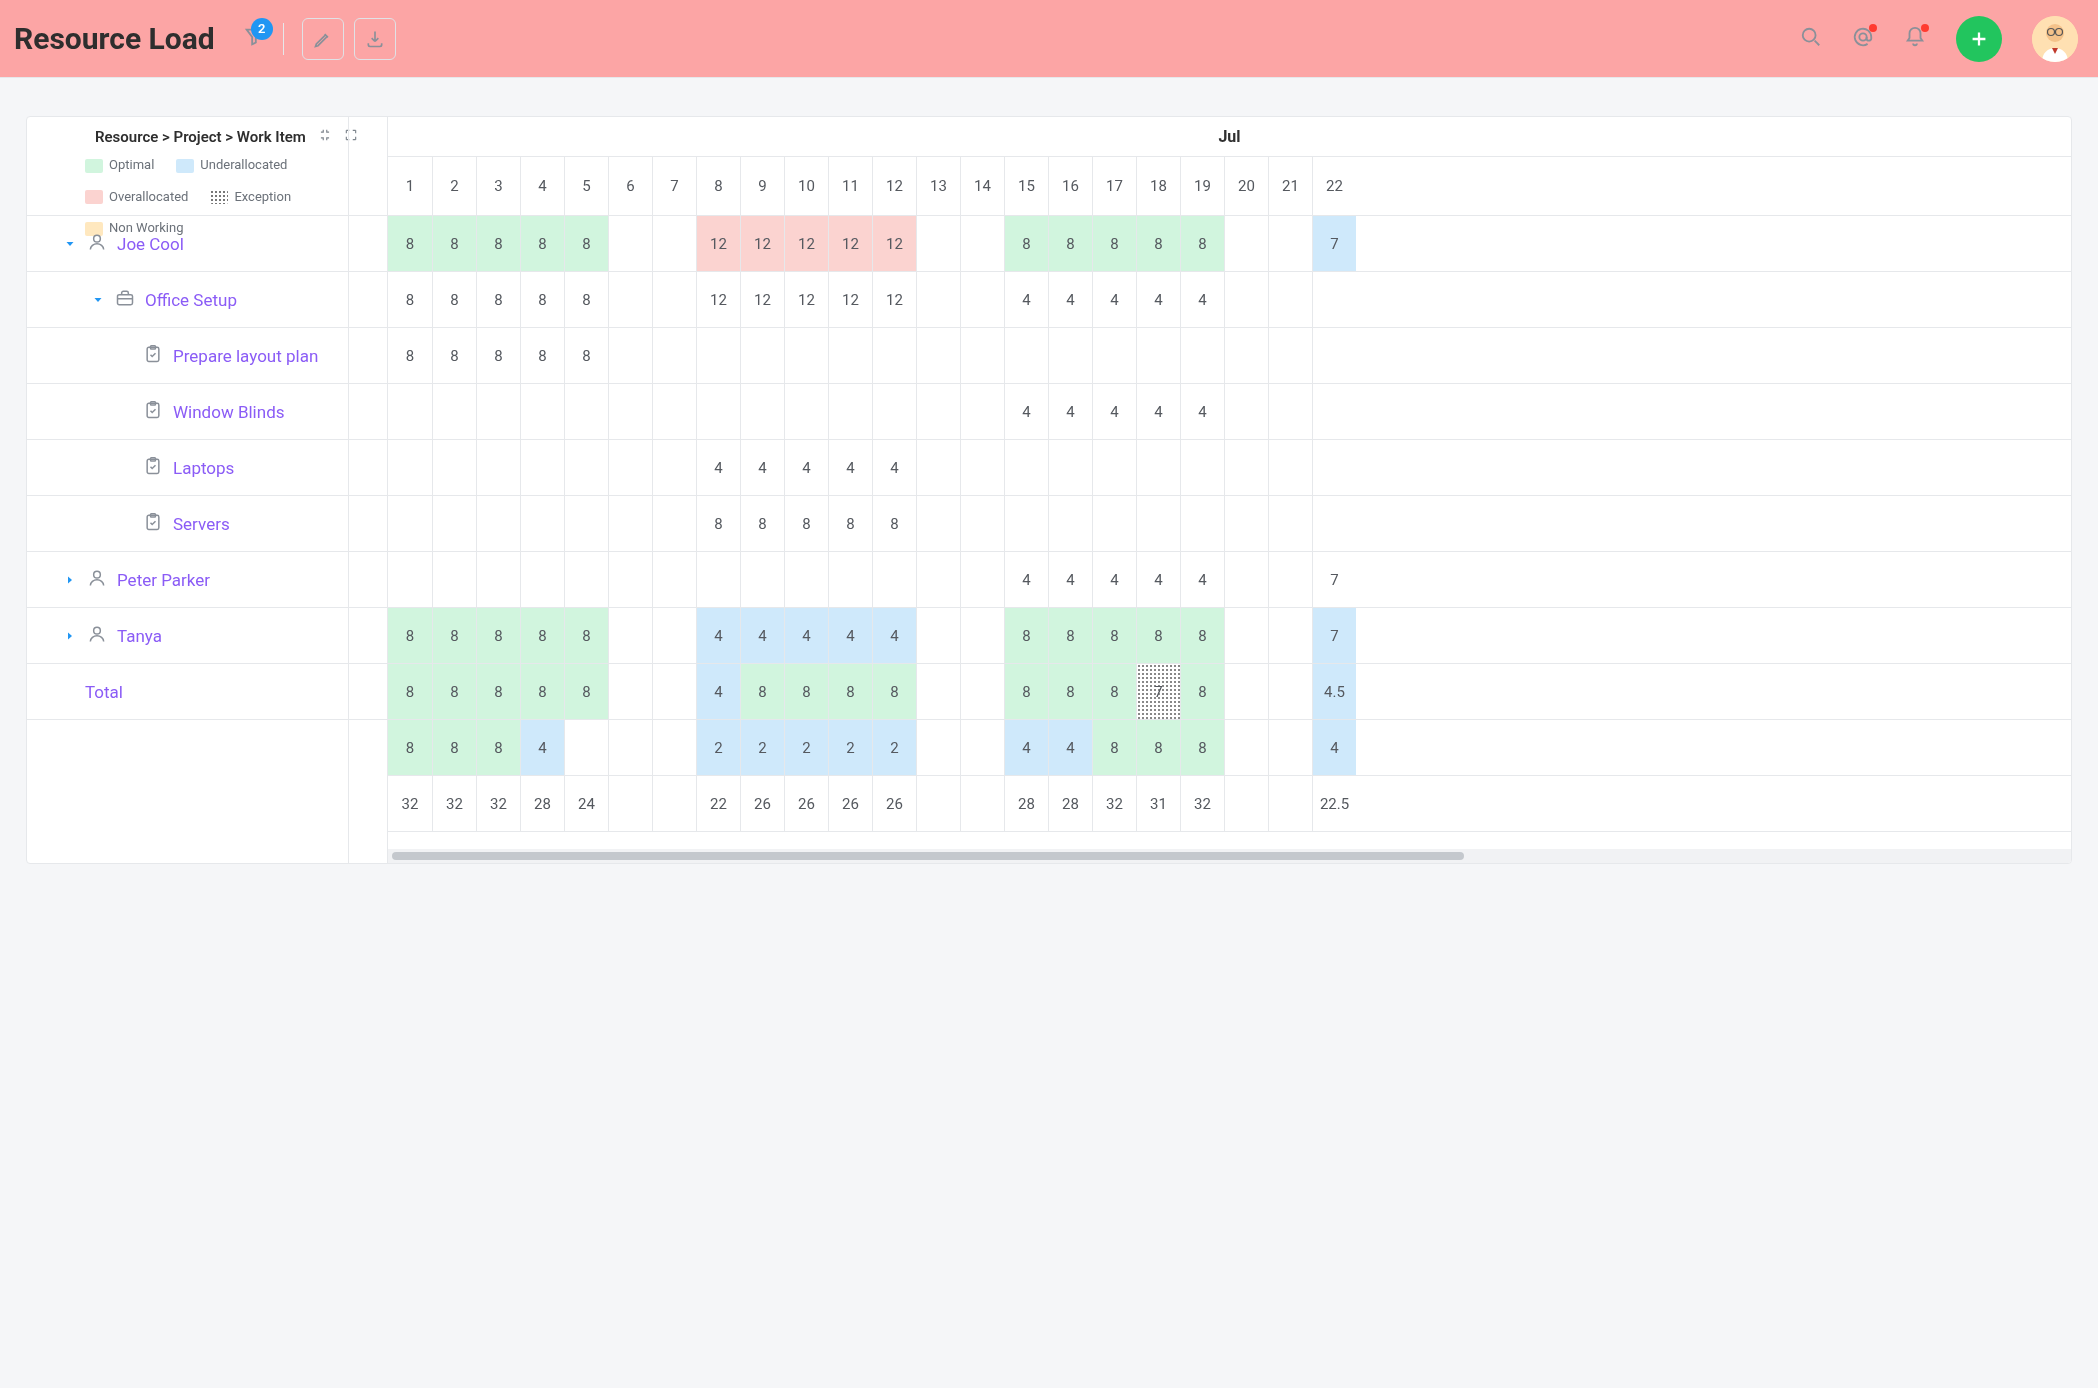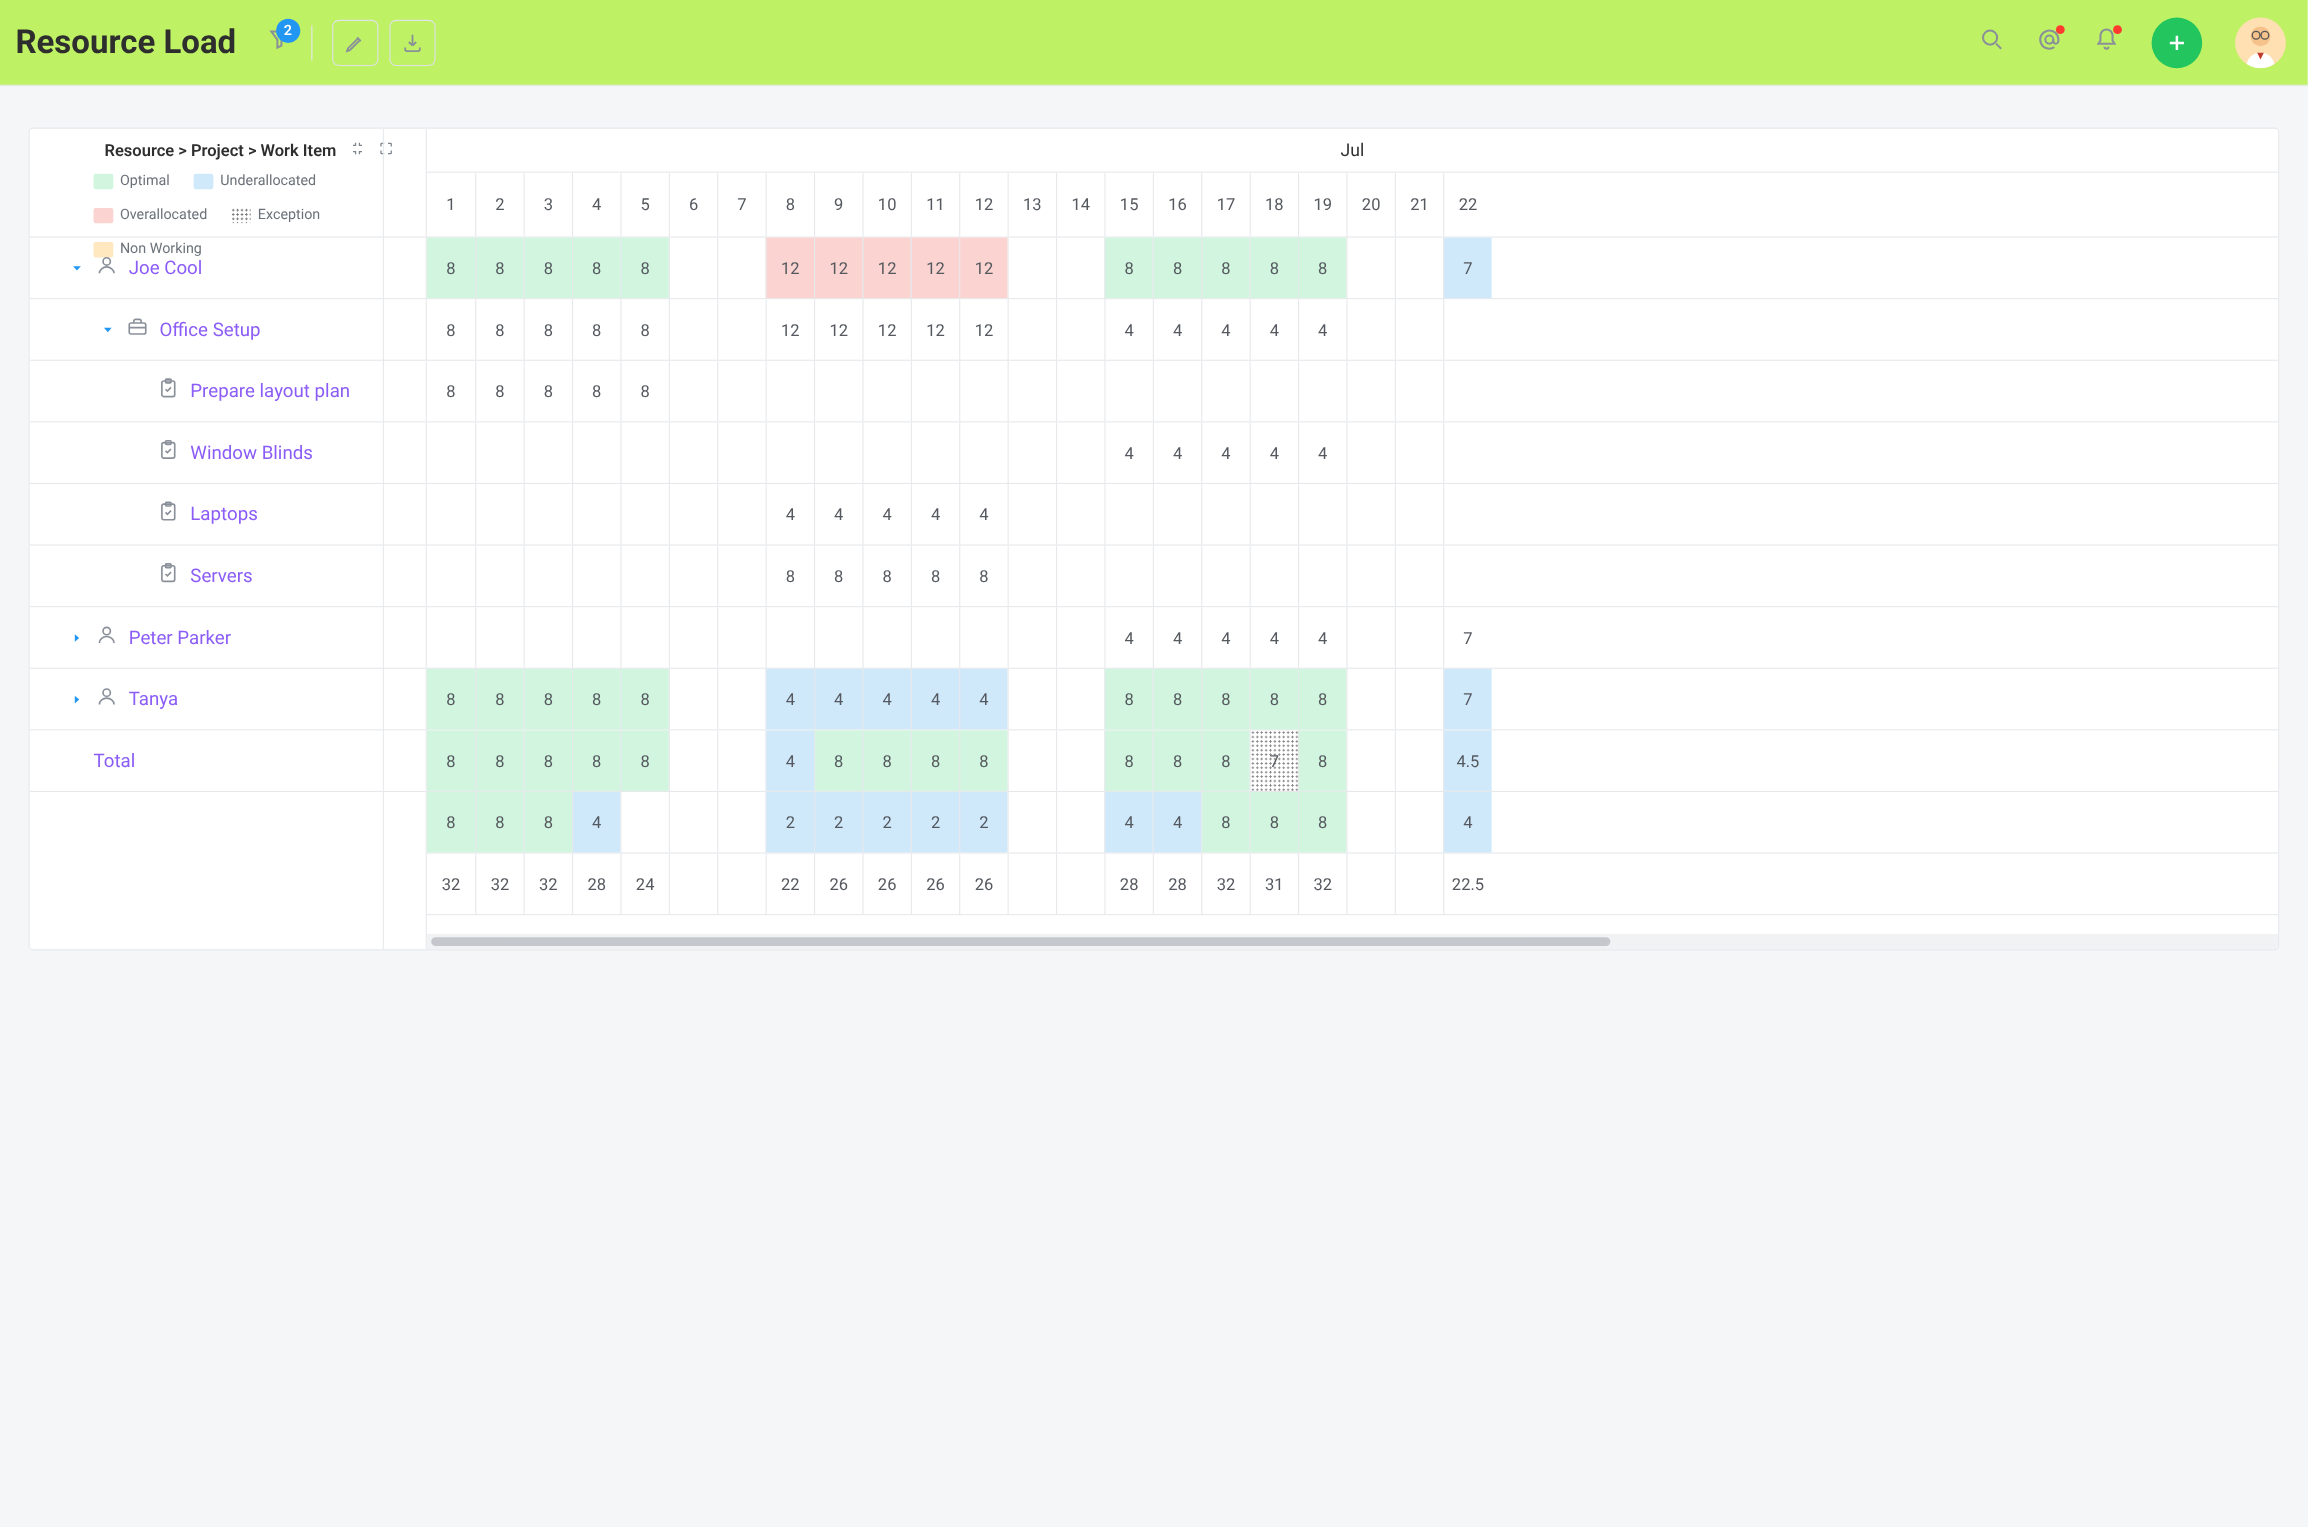--- a/index.html
+++ b/index.html
@@ -1,19 +1,19 @@
 <!DOCTYPE html>
 <html><head>
 <meta charset="utf-8">
 <style>
   * { box-sizing: border-box; margin: 0; padding: 0; }
   body { font-family: -apple-system, BlinkMacSystemFont, "Segoe UI", Roboto, Arial, sans-serif; background: #f5f6f8; color: #303030; font-size: 17px; }
 
   
-  .topbar { background: #bef264; height: 78px; border-bottom: 1px solid #e6e8eb; display: flex; align-items: center; padding: 0 20px 0 14px; }
+  .topbar { background: #fca5a5; height: 78px; border-bottom: 1px solid #e6e8eb; display: flex; align-items: center; padding: 0 20px 0 14px; }
   .title-wrap { display: flex; align-items: center; gap: 28px; }
   .page-title { font-size: 30px; font-weight: 700; color: #2e2e2e; }
   .filter-wrap { position: relative; }
   .filter-icn { color: #8a9099; }
   .badge { position: absolute; top: -8px; right: -8px; background: #2196f3; color: #fff; font-size: 13px; font-weight: 600; border-radius: 999px; width: 22px; height: 22px; display: flex; align-items: center; justify-content: center; }
   .vr { width: 1px; height: 32px; background: #e6e8eb; margin: 0 18px; }
   .sq-btn { width: 42px; height: 42px; border: 1px solid #e0e2e6; border-radius: 6px; display: inline-flex; align-items: center; justify-content: center; color: #8a9099; cursor: pointer; }
   .sq-btn + .sq-btn { margin-left: 10px; }
   .topbar-right { margin-left: auto; display: flex; align-items: center; gap: 30px; }
   .top-ic { color: #8a9099; position: relative; cursor: pointer; }
@@ -34,21 +34,21 @@
   .crumb-row { height: 40px; display: flex; align-items: center; padding: 0 14px 0 68px; gap: 10px; font-size: 15px; font-weight: 600; color: #2e2e2e; }
   .crumb-row .mini-ic { color: #7d848c; margin-left: 2px; cursor: pointer; }
   .legend-row { height: 58px; display: flex; align-items: center; flex-wrap: wrap; gap: 16px 22px; padding: 0 14px 6px 58px; font-size: 13px; color: #6b7179; }
   .swatch { display: inline-block; width: 18px; height: 14px; margin-right: 6px; vertical-align: middle; border-radius: 2px; }
   .sw-opt { background: #d1f5de; }
   .sw-under { background: #cfe9fb; }
   .sw-over { background: #fbd3d0; }
   .sw-ex { background-image: radial-gradient(#777 1px, transparent 1px); background-size: 4px 4px; }
   .sw-nw { background: #ffe8bf; }
 
-  .month-row { height: 40px; display: flex; align-items: center; justify-content: center; font-size: 16px; font-weight: 400; border-bottom: 1px solid #e6e8eb; min-width: 968px; }
+  .month-row { height: 40px; display: flex; align-items: center; justify-content: center; font-size: 16px; font-weight: 700; border-bottom: 1px solid #e6e8eb; min-width: 968px; }
   .days-row { height: 58px; display: grid; grid-template-columns: repeat(22, 44px); min-width: 968px; }
   .day-cell, .v-cell { border-left: 1px solid #e6e8eb; display: flex; align-items: center; justify-content: center; font-size: 15px; color: #55595f; }
   .day-cell:first-child, .v-cell:first-child { border-left: none; }
 
   .body-row { display: flex; border-top: 1px solid #e6e8eb; }
   .body-row:first-child { border-top: none; }
   .lbl-cell { flex: 0 0 360px; height: 55px; display: flex; align-items: center; padding-right: 44px; font-size: 17px; color: #8b5cf6; }
   .val-grid { display: grid; grid-template-columns: repeat(22, 44px); height: 55px; min-width: 968px; }
   .v-cell { height: 55px; }
 

